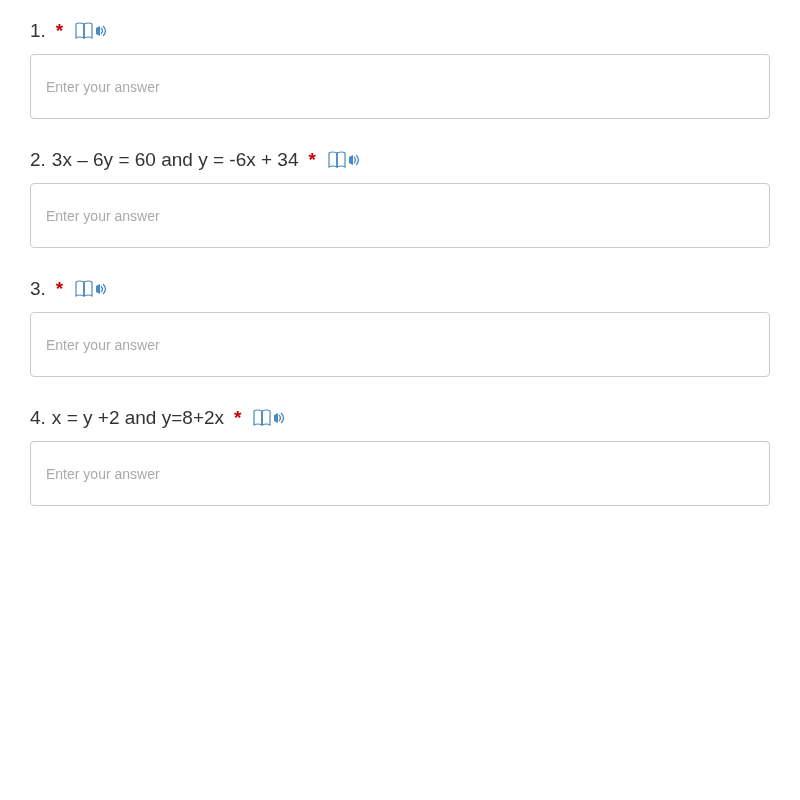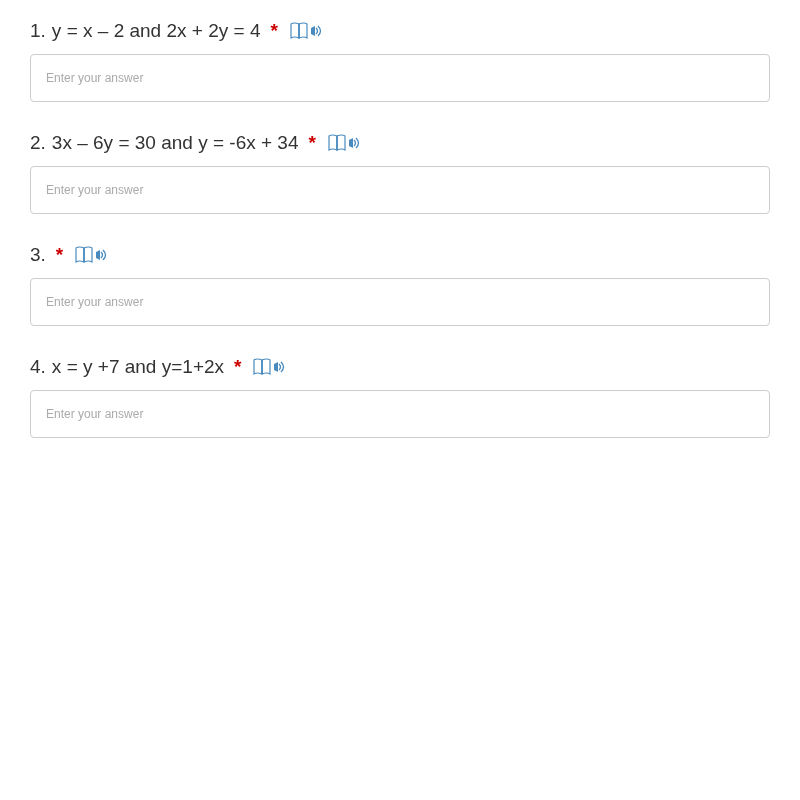--- a/index.html
+++ b/index.html
@@ -32,25 +32,25 @@
     }
 
     .question-label .asterisk {
       color: #cc0000;
       font-weight: bold;
       margin-left: 4px;
     }
 
     .answer-input {
       width: 100%;
-      height: 48px;
+      height: 65px;
       border: 1.5px solid #cccccc;
       border-radius: 4px;
       padding: 10px 15px;
-      font-size: 12px;
+      font-size: 14px;
       color: #1d4ed8;
       outline: none;
       background: #fff;
     }
 
     .answer-input::placeholder {
       color: #aaaaaa;
     }
 
     .math-text {
@@ -66,21 +66,20 @@
       vertical-align: middle;
     }
   </style>
 </head>
 <body>
 
 <div id="app">
     <div class="question-block">
       <div class="question-label">
         <span class="math-text">1.</span>
-        <span class="math-text">y = x – 2   and   2x + 2y = 4</span>
         <span class="asterisk">*</span>
 
       <span class="icon-svg">
         <svg width="38" height="20" viewBox="0 0 38 20" xmlns="http://www.w3.org/2000/svg">
 
           <path d="M1 3 Q4 1 9 3 L9 17 Q4 15 1 17 Z" stroke="#4a8bbf" stroke-width="1.2" fill="none"></path>
 
           <path d="M9 3 Q14 1 17 3 L17 17 Q14 15 9 17 Z" stroke="#4a8bbf" stroke-width="1.2" fill="none"></path>
 
           <line x1="9" y1="3" x2="9" y2="17" stroke="#4a8bbf" stroke-width="1.2"></line>
@@ -90,21 +89,21 @@
           <path d="M28 5 Q33 10 28 15" stroke="#4a8bbf" stroke-width="1.3" fill="none"></path>
         </svg>
       </span>
 
       </div>
       <input class="answer-input" type="text" placeholder="Enter your answer" style="">
     </div>
     <div class="question-block">
       <div class="question-label">
         <span class="math-text">2.</span>
-        <span class="math-text">3x – 6y = 30   and   y = -6x + 34</span>
+        <span class="math-text">3x – 6y = 60   and   y = -6x + 34</span>
         <span class="asterisk">*</span>
 
       <span class="icon-svg">
         <svg width="38" height="20" viewBox="0 0 38 20" xmlns="http://www.w3.org/2000/svg">
 
           <path d="M1 3 Q4 1 9 3 L9 17 Q4 15 1 17 Z" stroke="#4a8bbf" stroke-width="1.2" fill="none"></path>
 
           <path d="M9 3 Q14 1 17 3 L17 17 Q14 15 9 17 Z" stroke="#4a8bbf" stroke-width="1.2" fill="none"></path>
 
           <line x1="9" y1="3" x2="9" y2="17" stroke="#4a8bbf" stroke-width="1.2"></line>
@@ -137,21 +136,21 @@
           <path d="M28 5 Q33 10 28 15" stroke="#4a8bbf" stroke-width="1.3" fill="none"></path>
         </svg>
       </span>
 
       </div>
       <input class="answer-input" type="text" placeholder="Enter your answer" style="">
     </div>
     <div class="question-block">
       <div class="question-label">
         <span class="math-text">4.</span>
-        <span class="math-text">x = y +7    and      y=1+2x</span>
+        <span class="math-text">x = y +2    and      y=8+2x</span>
         <span class="asterisk">*</span>
 
       <span class="icon-svg">
         <svg width="38" height="20" viewBox="0 0 38 20" xmlns="http://www.w3.org/2000/svg">
 
           <path d="M1 3 Q4 1 9 3 L9 17 Q4 15 1 17 Z" stroke="#4a8bbf" stroke-width="1.2" fill="none"></path>
 
           <path d="M9 3 Q14 1 17 3 L17 17 Q14 15 9 17 Z" stroke="#4a8bbf" stroke-width="1.2" fill="none"></path>
 
           <line x1="9" y1="3" x2="9" y2="17" stroke="#4a8bbf" stroke-width="1.2"></line>

